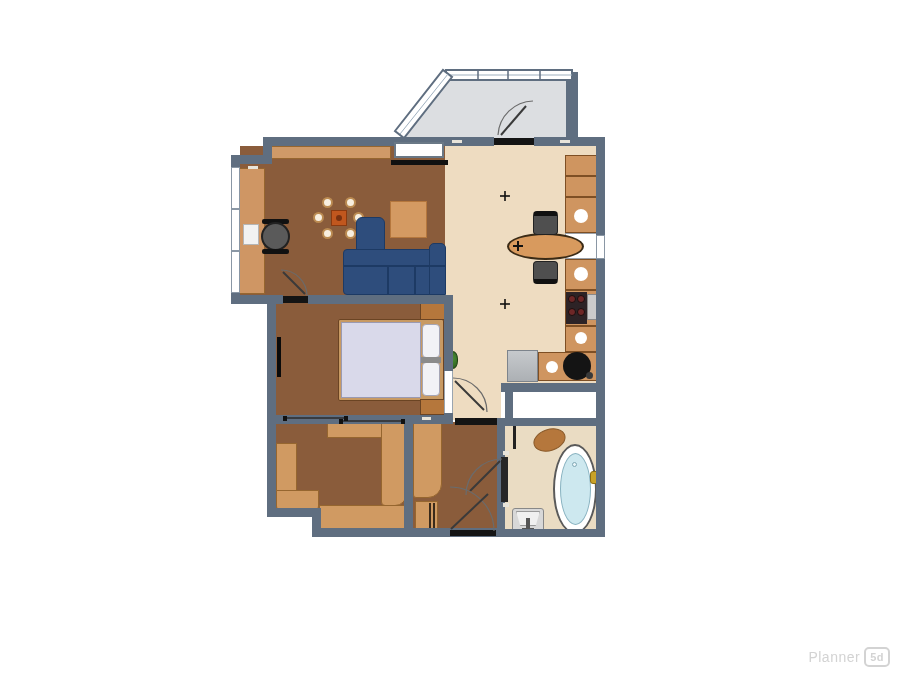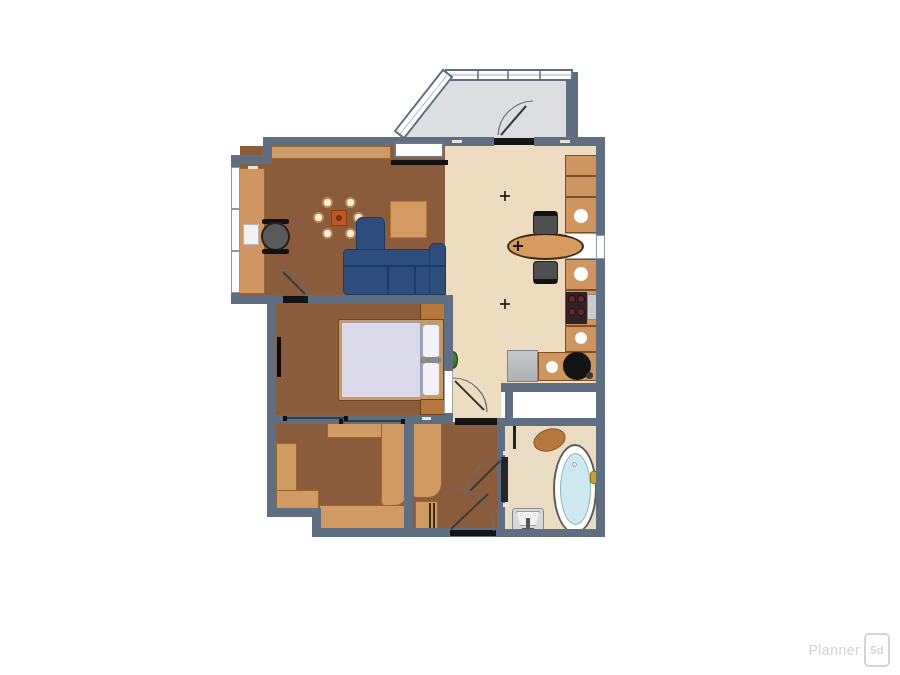--- a/index.html
+++ b/index.html
@@ -14,21 +14,21 @@
   .tan{background:#d09a62;border:1px solid #96662f;}
   .counter{background:#cf9560;border:1px solid #7e4f24;}
   .blue{background:#2e4d7c;border:1px solid #1d3a64;}
   .wfeat{position:absolute;z-index:40;box-sizing:border-box;}
   .tick{position:absolute;background:#e8e4da;z-index:45;}
   svg.bg{position:absolute;left:0;top:0;z-index:4;}
   svg.fg{position:absolute;left:0;top:0;z-index:50;pointer-events:none;}
   .wm{position:absolute;right:10px;bottom:8px;z-index:60;display:flex;align-items:center;gap:4px;
       color:#d3d3d3;font-size:14px;letter-spacing:.5px;}
   .wm .badge{border:2px solid #d3d3d3;border-radius:5px;font-size:11px;font-weight:bold;
-      padding:9px 4px;line-height:12px;}
+      padding:2px 4px;line-height:12px;}
 </style>
 </head>
 <body>
 
 <div id="canvas">
 
   <div class="floor brown" style="left:240px;top:146px;width:205px;height:152px;"></div>
   <div class="floor brown" style="left:268px;top:142px;width:180px;height:20px;"></div>
   <div class="floor beige" style="left:445px;top:141px;width:151px;height:242px;"></div>
   <div class="floor beige" style="left:445px;top:383px;width:56px;height:37px;"></div>

